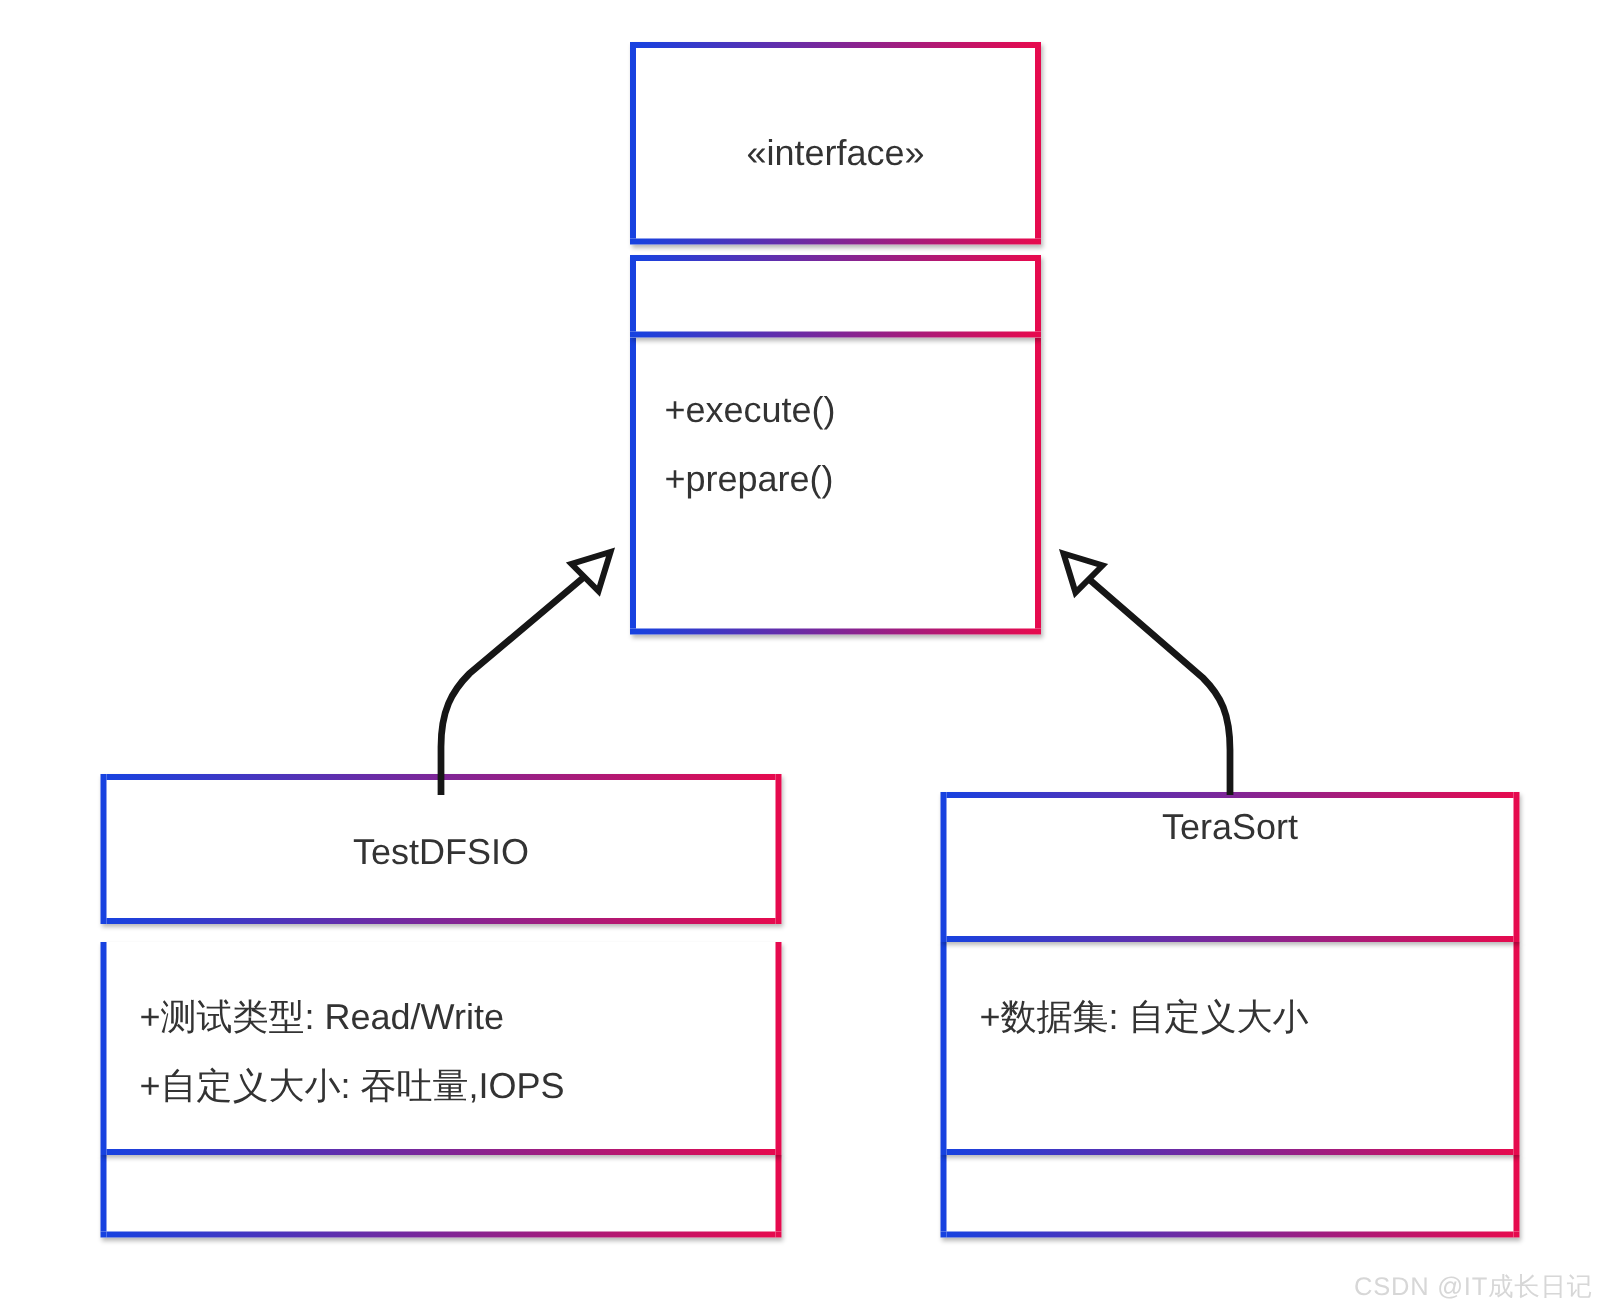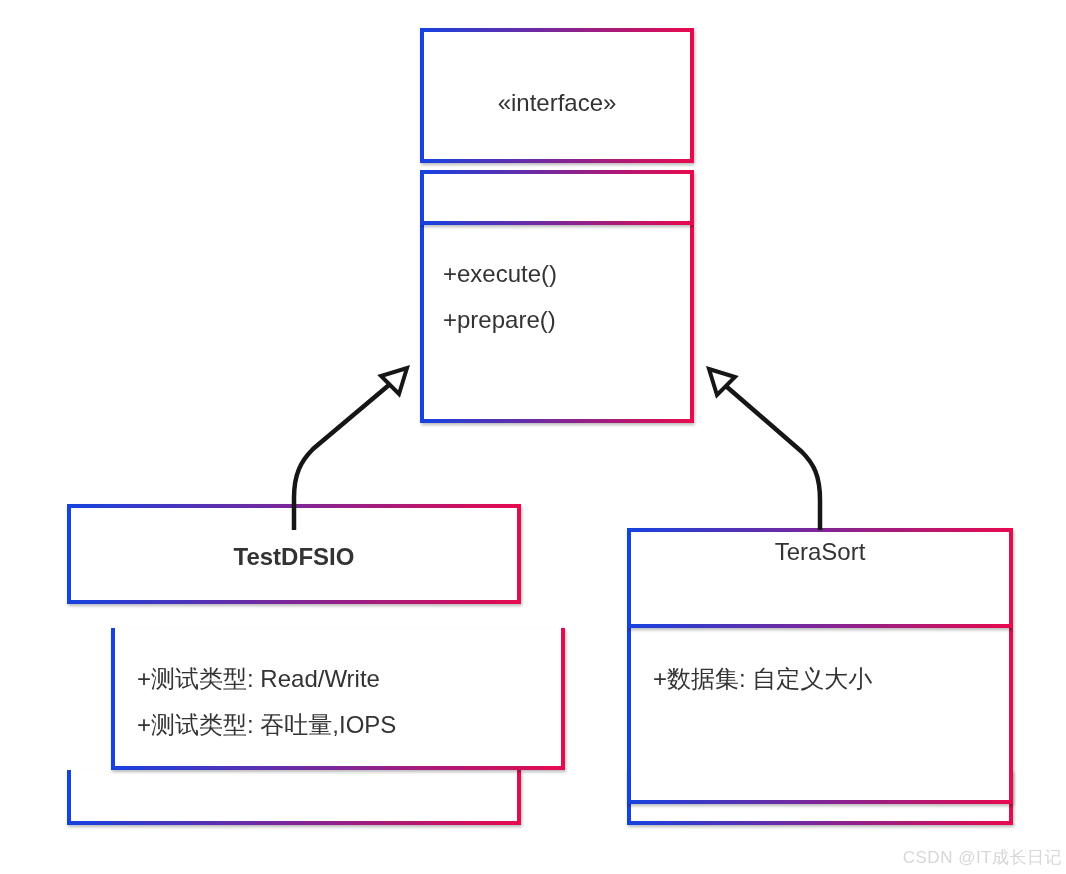--- a/index.html
+++ b/index.html
@@ -30,30 +30,30 @@
 
   
   .bm-title   { left: 420px; top: 28px;  width: 274px; height: 135px; z-index: 6;
                 display: flex; flex-direction: column; align-items: center;
                 justify-content: center; padding-top: 14px; }
   .bm-empty   { left: 420px; top: 170px; width: 274px; height: 55px;  z-index: 5; }
   .bm-methods { left: 420px; top: 225px; width: 274px; height: 198px; z-index: 4;
                 padding: 26px 0 0 19px; }
 
   
-  .td-title { left: 67px; top: 504px; width: 454px; height: 100px; z-index: 6;
-              display: flex; align-items: center; justify-content: center; padding-top: 6px; font-weight: bold; }
+  .td-title { left: 67px; top: 516px; width: 454px; height: 100px; z-index: 6;
+              display: flex; align-items: center; justify-content: center; padding-top: 6px; }
   .td-attrs { left: 67px; top: 628px; width: 454px; height: 142px; z-index: 5;
-              padding: 28px 0 0 22px; margin-left: 44px; }
+              padding: 28px 0 0 22px; }
   .td-empty { left: 67px; top: 770px; width: 454px; height: 55px;  z-index: 4; }
 
   
   .ts-title { left: 627px; top: 528px; width: 386px; height: 100px; z-index: 6;
               display: flex; justify-content: center; padding-top: 6px; }
-  .ts-attrs { left: 627px; top: 628px; width: 386px; height: 176px; z-index: 5;
+  .ts-attrs { left: 627px; top: 628px; width: 386px; height: 142px; z-index: 5;
               padding: 28px 0 16px 22px; }
   .ts-empty { left: 627px; top: 770px; width: 386px; height: 55px;  z-index: 4; }
 
   .line24 { font-size: 24px; line-height: 44px; color: #333333; }
   .member { font-size: 24px; line-height: 45.5px; color: #333333; white-space: nowrap; }
   .title-text { font-size: 24px; color: #333333; }
 
   
   .arrows {
     position: absolute;
@@ -86,21 +86,21 @@
   <div class="compartment bm-methods no-top">
     <div class="member">+execute()</div>
     <div class="member">+prepare()</div>
   </div>
 
   <div class="compartment td-title">
     <div class="title-text">TestDFSIO</div>
   </div>
   <div class="compartment td-attrs no-top">
     <div class="member">+测试类型: Read/Write</div>
-    <div class="member">+测试类型: 吞吐量,IOPS</div>
+    <div class="member">+自定义大小: 吞吐量,IOPS</div>
   </div>
   <div class="compartment td-empty no-top"></div>
 
   <div class="compartment ts-title">
     <div class="title-text">TeraSort</div>
   </div>
   <div class="compartment ts-attrs no-top">
     <div class="member">+数据集: 自定义大小</div>
   </div>
   <div class="compartment ts-empty no-top"></div>

